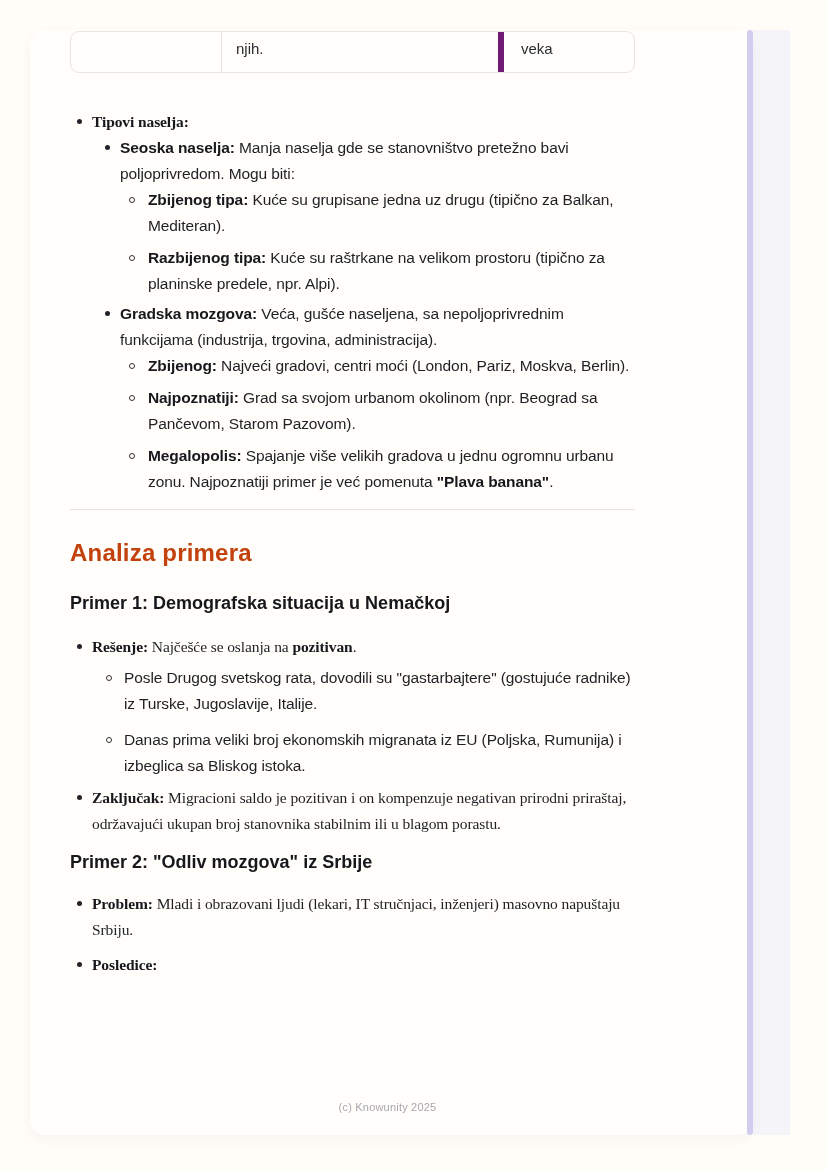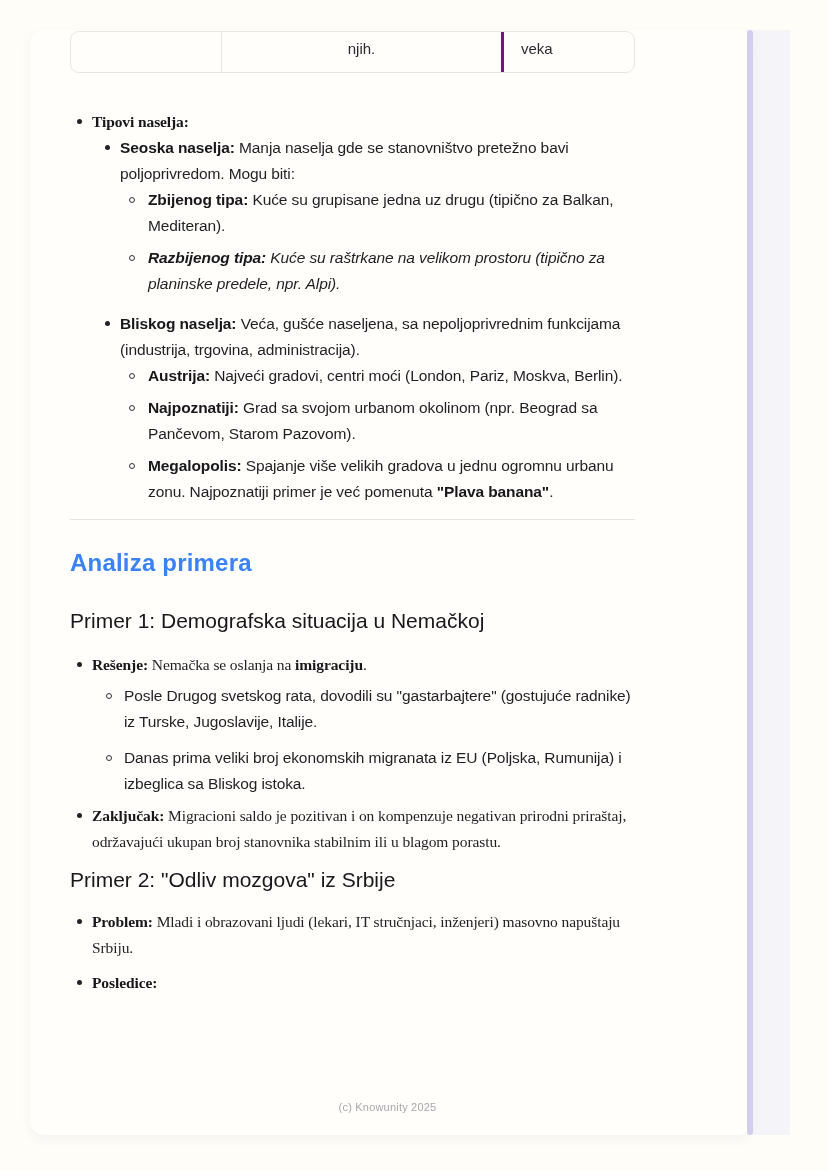--- a/index.html
+++ b/index.html
@@ -17,41 +17,41 @@
   }
   .content{position:absolute;left:40px;top:1px;width:565px;}
   
   .tablerow{
     display:flex;height:42px;box-sizing:border-box;
     border:1px solid #e7e6e2;border-radius:9px;
     margin-bottom:36px;background:#fffefb;
   }
   .cell{box-sizing:border-box;padding:8px 14px;font-size:15px;color:#2b2b31;}
   .c1{width:151px;border-right:1px solid #e7e6e2;}
-  .c2{width:282px;border-right:3px solid #701a75;text-align:center;}
+  .c2{width:282px;border-right:6px solid #701a75;}
   .c3{flex:1;padding-left:17px;}
   
   .item{position:relative;font-size:15.5px;line-height:26px;letter-spacing:-0.1px;}
   .item .marker{position:absolute;top:10px;width:5px;height:5px;border-radius:50%;}
   .marker.disc{background:#222228;}
   .marker.hollow{width:4px;height:4px;border:1.5px solid #34343a;background:transparent;}
   .lvl1{padding-left:22px;font-family:Liberation Serif, serif;}  .lvl1 .marker{left:7px;}
   .lvl2{padding-left:50px;}  .lvl2 .marker{left:35px;}
   .lvl3{padding-left:78px;}  .lvl3 .marker{left:59px;}
   .lvl2h{padding-left:54px;} .lvl2h .marker{left:36px;}
   b{font-weight:700;color:#17171c;}
   .mb0{margin-bottom:0;} .mb5{margin-bottom:5px;}
   .mb6{margin-bottom:6px;} .mb9{margin-bottom:9px;} .mb10{margin-bottom:10px;}
-  .mb14{margin-bottom:14px;font-style:italic;}
+  .mb14{margin-bottom:4px;}
   hr.divider{border:none;border-top:1px solid #e4e3df;margin:14px 0 0 0;}
   h2.accent{
     font-size:24px;line-height:30px;font-weight:700;
-    color:#3b82f6;margin:28px 0 0 0;letter-spacing:.2px;
+    color:#c2410c;margin:28px 0 0 0;letter-spacing:.2px;
   }
-  h3.sub{font-size:21px;line-height:22px;font-weight:400;color:#17171c;margin:32px 0 0 0;}
+  h3.sub{font-size:18px;line-height:22px;font-weight:700;color:#17171c;margin:24px 0 0 0;}
   h3.sub2{margin-top:14px;}
   .grp{margin-top:20px;}
   .grp2{margin-top:18px;}
   
   .scroll-line{
     position:absolute;left:747px;top:30px;width:6px;height:1105px;
     background:#d2cdee;border-radius:3px;z-index:4;
   }
   .side-strip{
     position:absolute;left:753px;top:30px;width:37px;height:1105px;
@@ -85,45 +85,45 @@
     <div class="item lvl3 mb6">
       <span class="marker hollow"></span>
       <span class="txt"><b>Zbijenog tipa:</b><span> Kuće su grupisane jedna uz drugu (tipično za Balkan, Mediteran).</span></span>
     </div>
     <div class="item lvl3 mb14">
       <span class="marker hollow"></span>
       <span class="txt"><b>Razbijenog tipa:</b><span> Kuće su raštrkane na velikom prostoru (tipično za planinske predele, npr. Alpi).</span></span>
     </div>
     <div class="item lvl2 mb0">
       <span class="marker disc"></span>
-      <span class="txt"><b>Bliskog naselja:</b><span> Veća, gušće naseljena, sa nepoljoprivrednim funkcijama (industrija, trgovina, administracija).</span></span>
+      <span class="txt"><b>Gradska mozgova:</b><span> Veća, gušće naseljena, sa nepoljoprivrednim funkcijama (industrija, trgovina, administracija).</span></span>
     </div>
     <div class="item lvl3 mb6">
       <span class="marker hollow"></span>
-      <span class="txt"><b>Austrija:</b><span> Najveći gradovi, centri moći (London, Pariz, Moskva, Berlin).</span></span>
+      <span class="txt"><b>Zbijenog:</b><span> Najveći gradovi, centri moći (London, Pariz, Moskva, Berlin).</span></span>
     </div>
     <div class="item lvl3 mb6">
       <span class="marker hollow"></span>
       <span class="txt"><b>Najpoznatiji:</b><span> Grad sa svojom urbanom okolinom (npr. Beograd sa Pančevom, Starom Pazovom).</span></span>
     </div>
     <div class="item lvl3 mb0">
       <span class="marker hollow"></span>
       <span class="txt"><b>Megalopolis:</b><span> Spajanje više velikih gradova u jednu ogromnu urbanu zonu. Najpoznatiji primer je već pomenuta </span><b>"Plava banana"</b><span>.</span></span>
     </div>
 
     <hr class="divider">
 
     <h2 class="accent">Analiza primera</h2>
 
     <h3 class="sub">Primer 1: Demografska situacija u Nemačkoj</h3>
 
     <div class="grp">
       <div class="item lvl1 mb5">
         <span class="marker disc"></span>
-        <span class="txt"><b>Rešenje:</b><span> Nemačka se oslanja na </span><b>imigraciju</b><span>.</span></span>
+        <span class="txt"><b>Rešenje:</b><span> Najčešće se oslanja na </span><b>pozitivan</b><span>.</span></span>
       </div>
       <div class="item lvl2h mb10">
         <span class="marker hollow"></span>
         <span class="txt"><span>Posle Drugog svetskog rata, dovodili su "gastarbajtere" (gostujuće radnike) iz Turske, Jugoslavije, Italije.</span></span>
       </div>
       <div class="item lvl2h mb6">
         <span class="marker hollow"></span>
         <span class="txt"><span>Danas prima veliki broj ekonomskih migranata iz EU (Poljska, Rumunija) i izbeglica sa Bliskog istoka.</span></span>
       </div>
       <div class="item lvl1 mb0">

